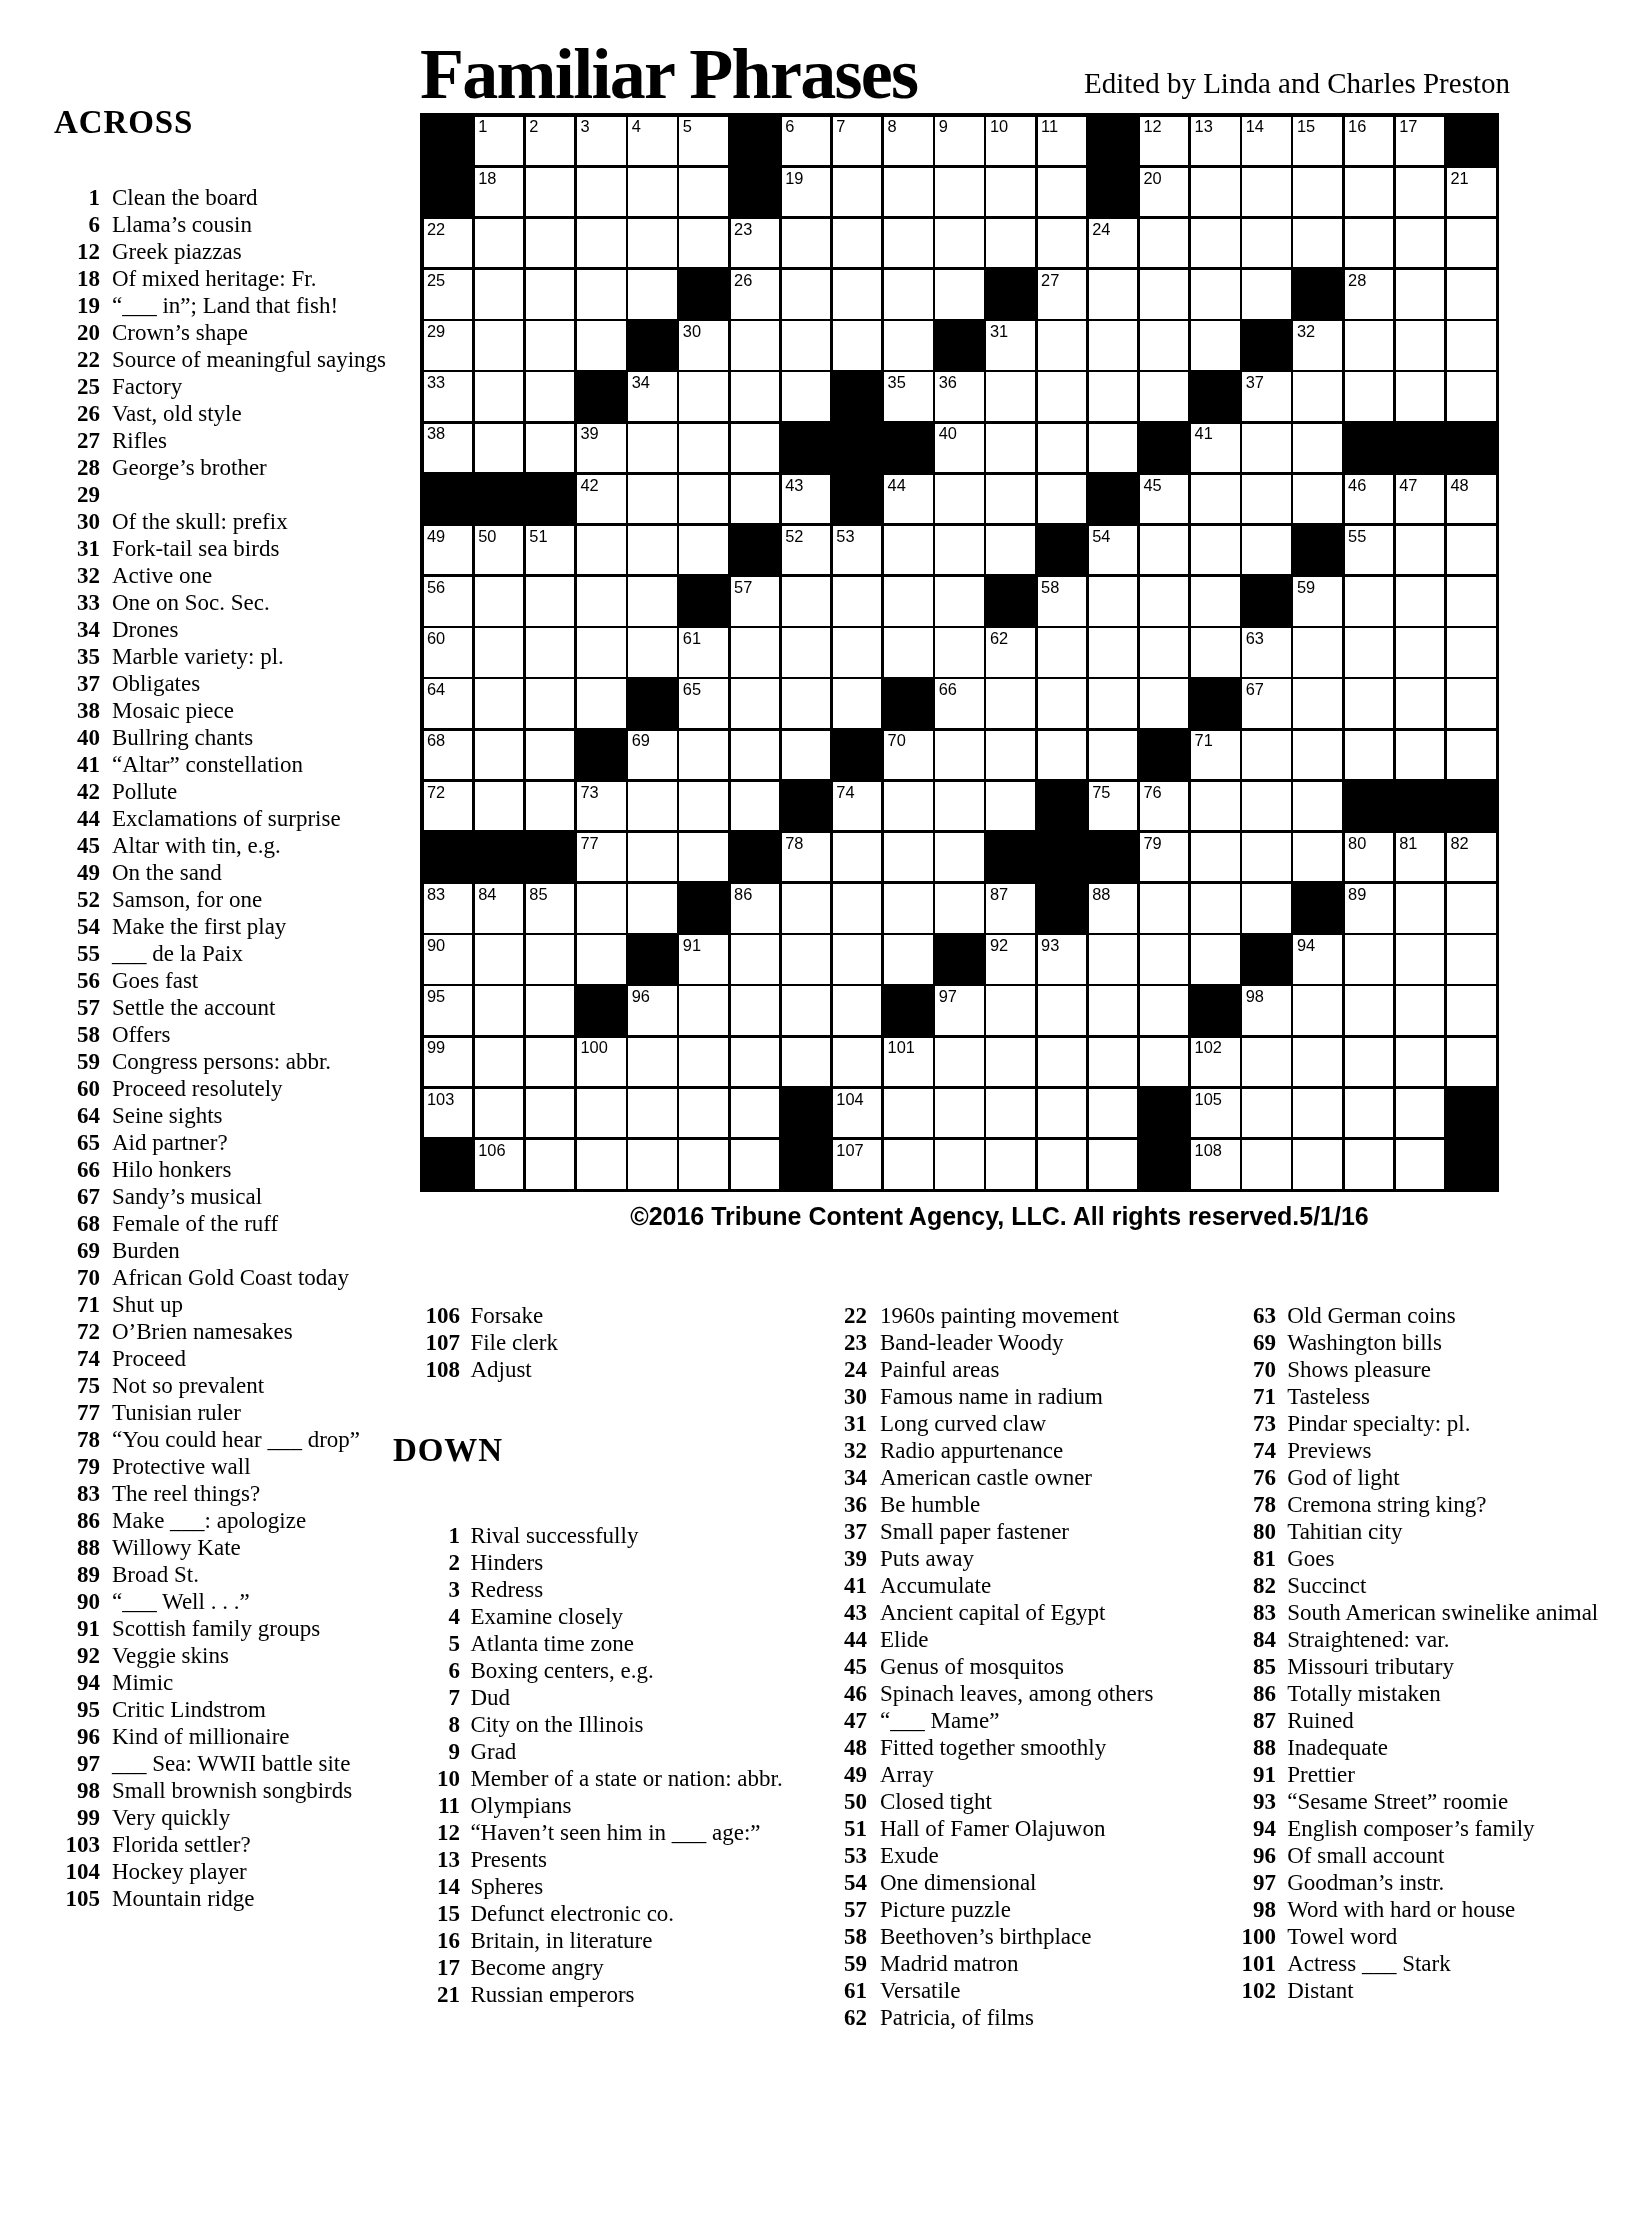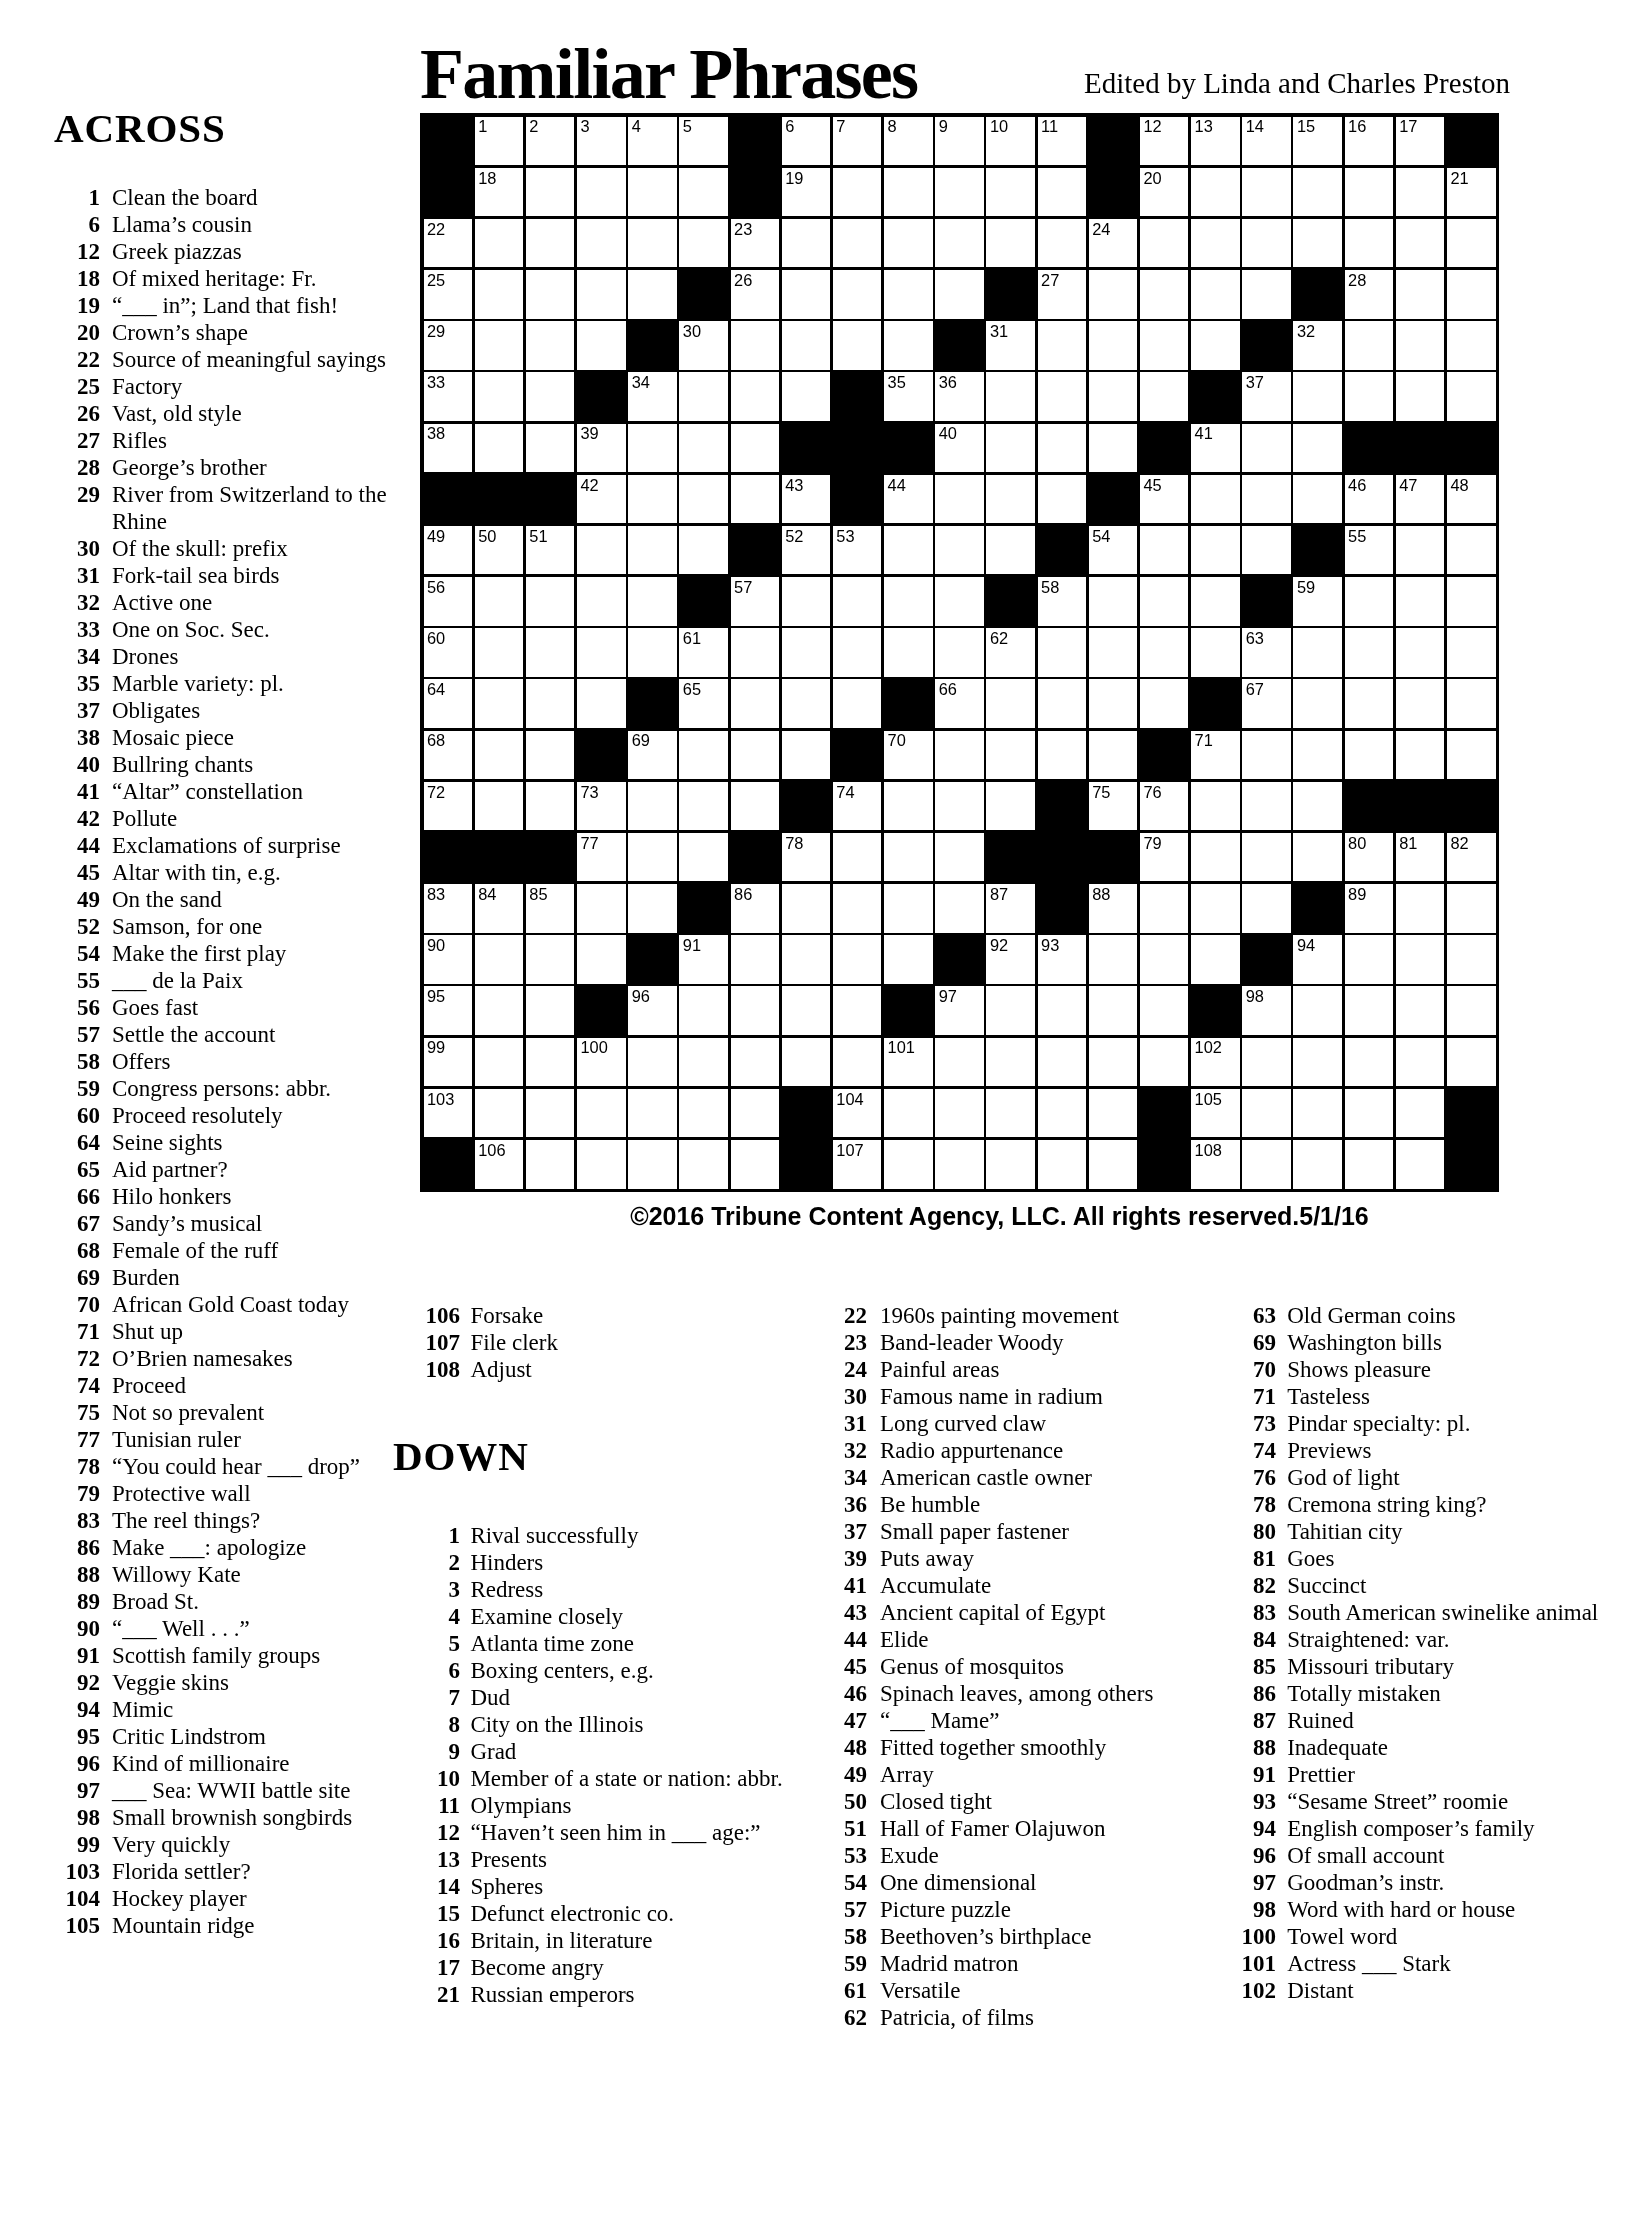--- a/index.html
+++ b/index.html
@@ -5,21 +5,21 @@
   html,body{margin:0;padding:0;}
   body{width:1646px;height:2214px;background:#ffffff;position:relative;
        font-family:"Liberation Serif", serif;color:#000;}
   .abs{position:absolute;}
 
   
   #title{left:420px;top:33px;font-size:72px;font-weight:bold;letter-spacing:-1.7px;white-space:nowrap;}
   #editor{right:136px;top:67px;font-size:29px;white-space:nowrap;}
 
   
-  .list-header{font-size:41px;font-weight:bold;letter-spacing:0.9px;}
+  .list-header{font-size:33px;font-weight:bold;letter-spacing:0.9px;}
   #across-header{left:54px;top:104px;}
   #down-header{left:393px;top:1432px;}
 
   
   .clues{list-style:none;margin:0;padding:0;font-size:23px;line-height:27px;}
   .clue{display:flex;align-items:flex-start;}
   .clue .n{font-weight:bold;text-align:right;flex:none;}
   .clue .t{flex:1 1 auto;}
 
   #across-main{left:43px;top:184px;width:363px;}
@@ -97,21 +97,20 @@
       <li class="clue">
         <span class="n">27</span>
         <span class="t">Rifles</span>
       </li>
       <li class="clue">
         <span class="n">28</span>
         <span class="t">George’s brother</span>
       </li>
       <li class="clue">
         <span class="n">29</span>
-        <span class="t">River from Switzerland to the Rhine</span>
       </li>
       <li class="clue">
         <span class="n">30</span>
         <span class="t">Of the skull: prefix</span>
       </li>
       <li class="clue">
         <span class="n">31</span>
         <span class="t">Fork-tail sea birds</span>
       </li>
       <li class="clue">

